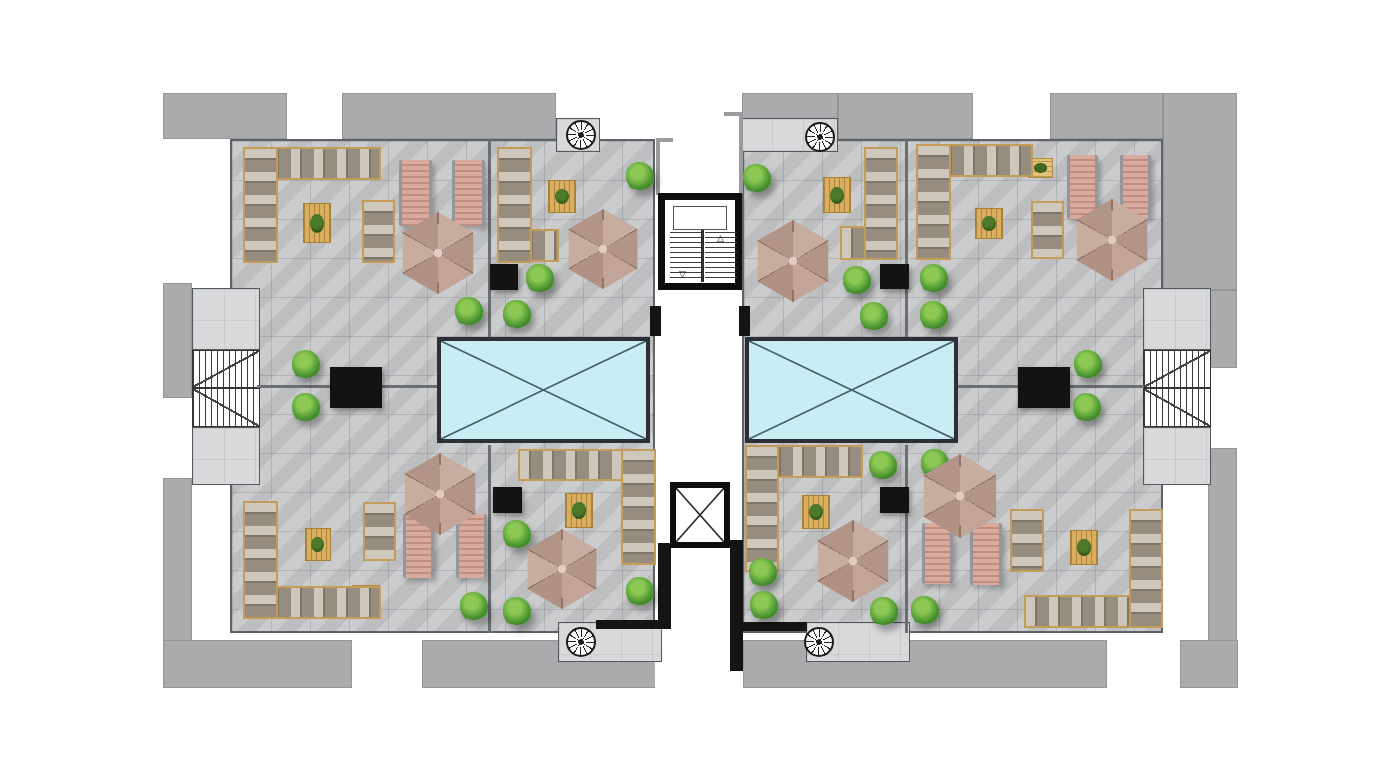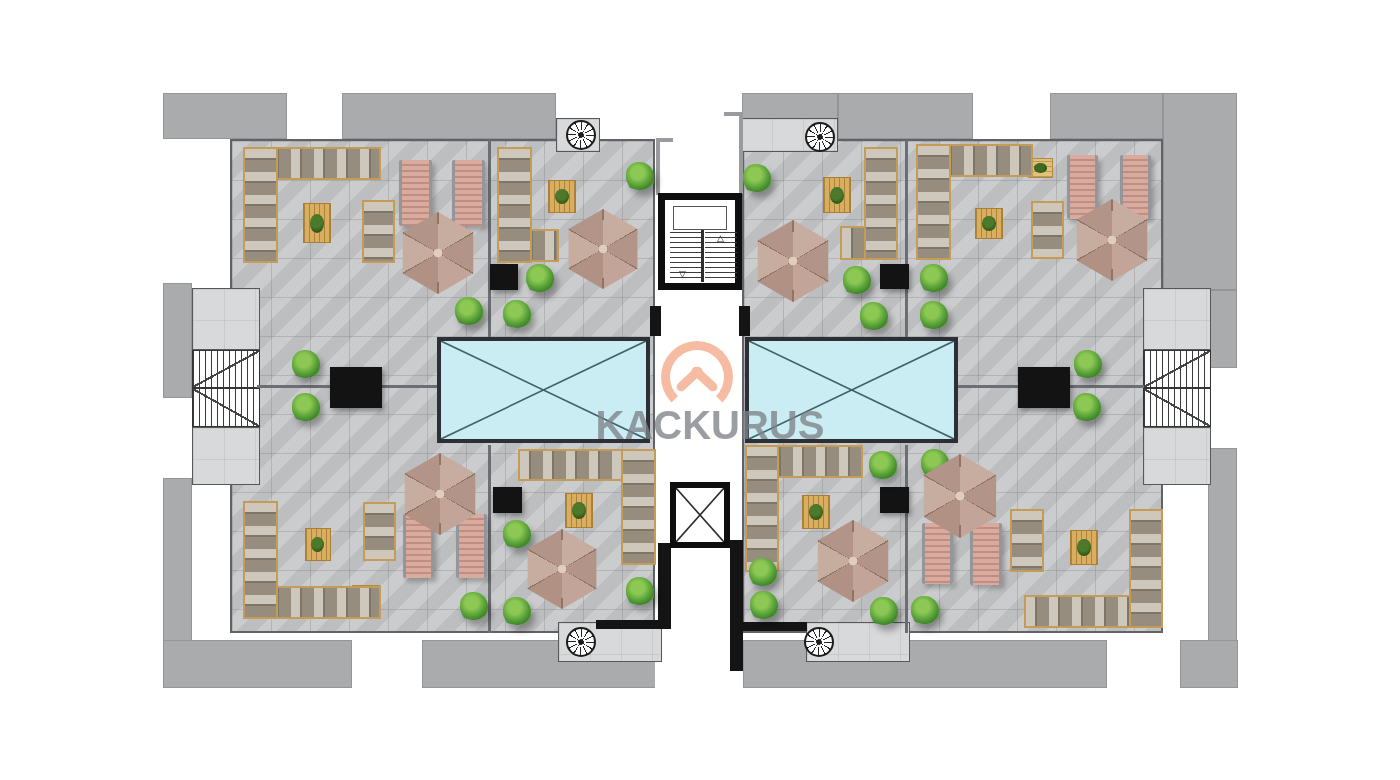--- a/index.html
+++ b/index.html
@@ -253,20 +253,14 @@
       <div class="item umbrella" style="left: 397px; top: 212px; width: 82px; height: 82px;"></div>
       <div class="item umbrella" style="left: 563px; top: 209px; width: 80px; height: 80px;"></div>
       <div class="item umbrella" style="left: 752px; top: 220px; width: 82px; height: 82px;"></div>
       <div class="item umbrella" style="left: 1071px; top: 199px; width: 82px; height: 82px;"></div>
       <div class="item umbrella" style="left: 399px; top: 453px; width: 82px; height: 82px;"></div>
       <div class="item umbrella" style="left: 522px; top: 529px; width: 80px; height: 80px;"></div>
       <div class="item umbrella" style="left: 812px; top: 520px; width: 82px; height: 82px;"></div>
       <div class="item umbrella" style="left: 918px; top: 454px; width: 84px; height: 84px;"></div>
     </div>
 
-  <div style="left:560px;top:330px;width:300px;height:120px">
-    <div class="wm-ring" style="left:101px;top:11px"></div>
-    <div class="wm-leg" style="left:125px;top:33px;transform:rotate(47deg)"></div>
-    <div class="wm-leg" style="left:140px;top:33px;transform:rotate(-47deg)"></div>
-    <div class="wm-text" style="left:0;top:73px">KACKURUS</div>
-  </div>
 
 </div>
 
 </body></html>

